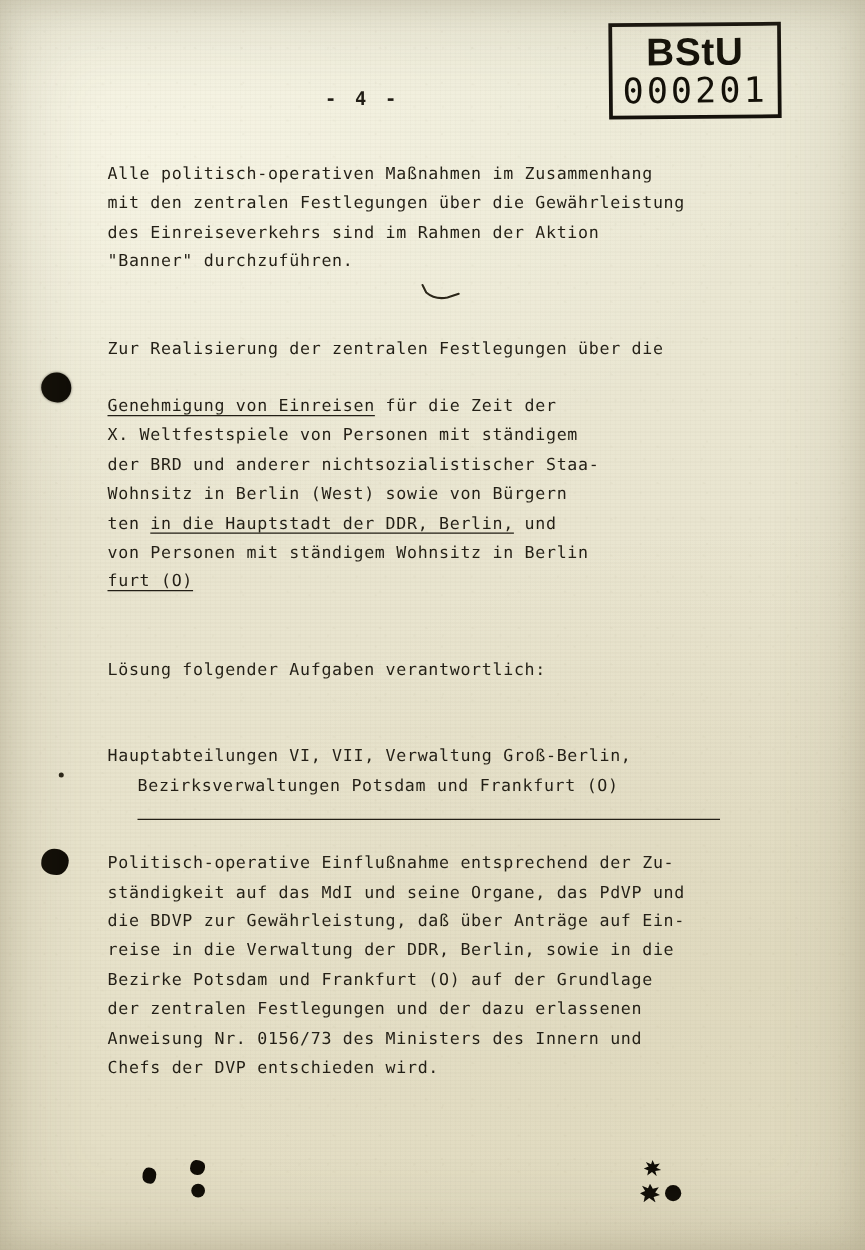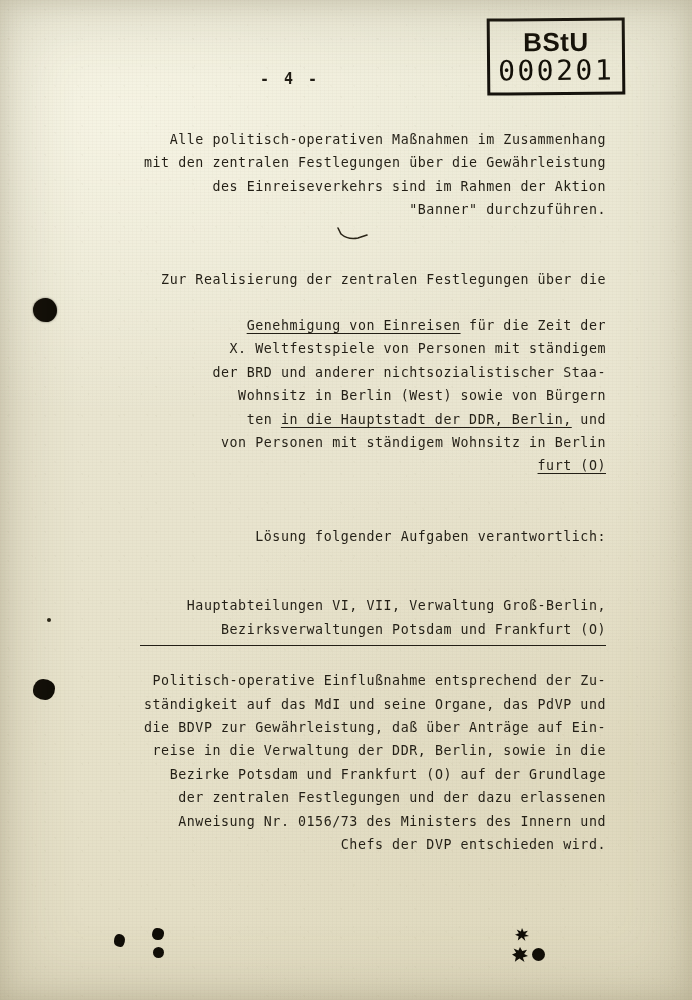--- a/index.html
+++ b/index.html
@@ -52,21 +52,21 @@
     transform: rotate(-0.5deg);
     display: flex;
     flex-direction: column;
     align-items: center;
     justify-content: center;
     gap: 2px;
   }
   #stamp .stamp-title {
     font-family: "Liberation Sans", sans-serif;
     font-weight: bold;
-    font-size: 26px;
+    font-size: 31px;
     letter-spacing: 0.5px;
     line-height: 1;
     color: #141109;
   }
   #stamp .stamp-number {
     font-family: "DejaVu Sans Mono", monospace;
     font-size: 28px;
     letter-spacing: 2.5px;
     line-height: 1;
     color: #141109;
@@ -94,30 +94,31 @@
     font-size: 13.3px;
     line-height: 23.4px;
     letter-spacing: 0.55px;
     color: #231f16;
   }
   .para { margin: 0 0 0 0; }
   .gap-sm { height: 23px; }
   .gap-md { height: 46px; }
   .gap-lg { height: 47px; }
   .indent { }
-  .line { white-space: pre; display: block; text-align: right; }
+  .line { white-space: pre; display: block; }
   .u {
     text-decoration: underline;
     text-underline-offset: 2.5px;
     text-decoration-thickness: 1.3px;
   }
   .u-full {
     display: inline-block;
     border-bottom: 1.4px solid #231f16;
-    padding-bottom: 4px;
+    padding-bottom: 14px;
+    margin-left: 24px;
   }
 
   
   .blot {
     position: absolute;
     background: #100d07;
     pointer-events: none;
   }
   #blot-1 {
     left: 33px; top: 298px;

